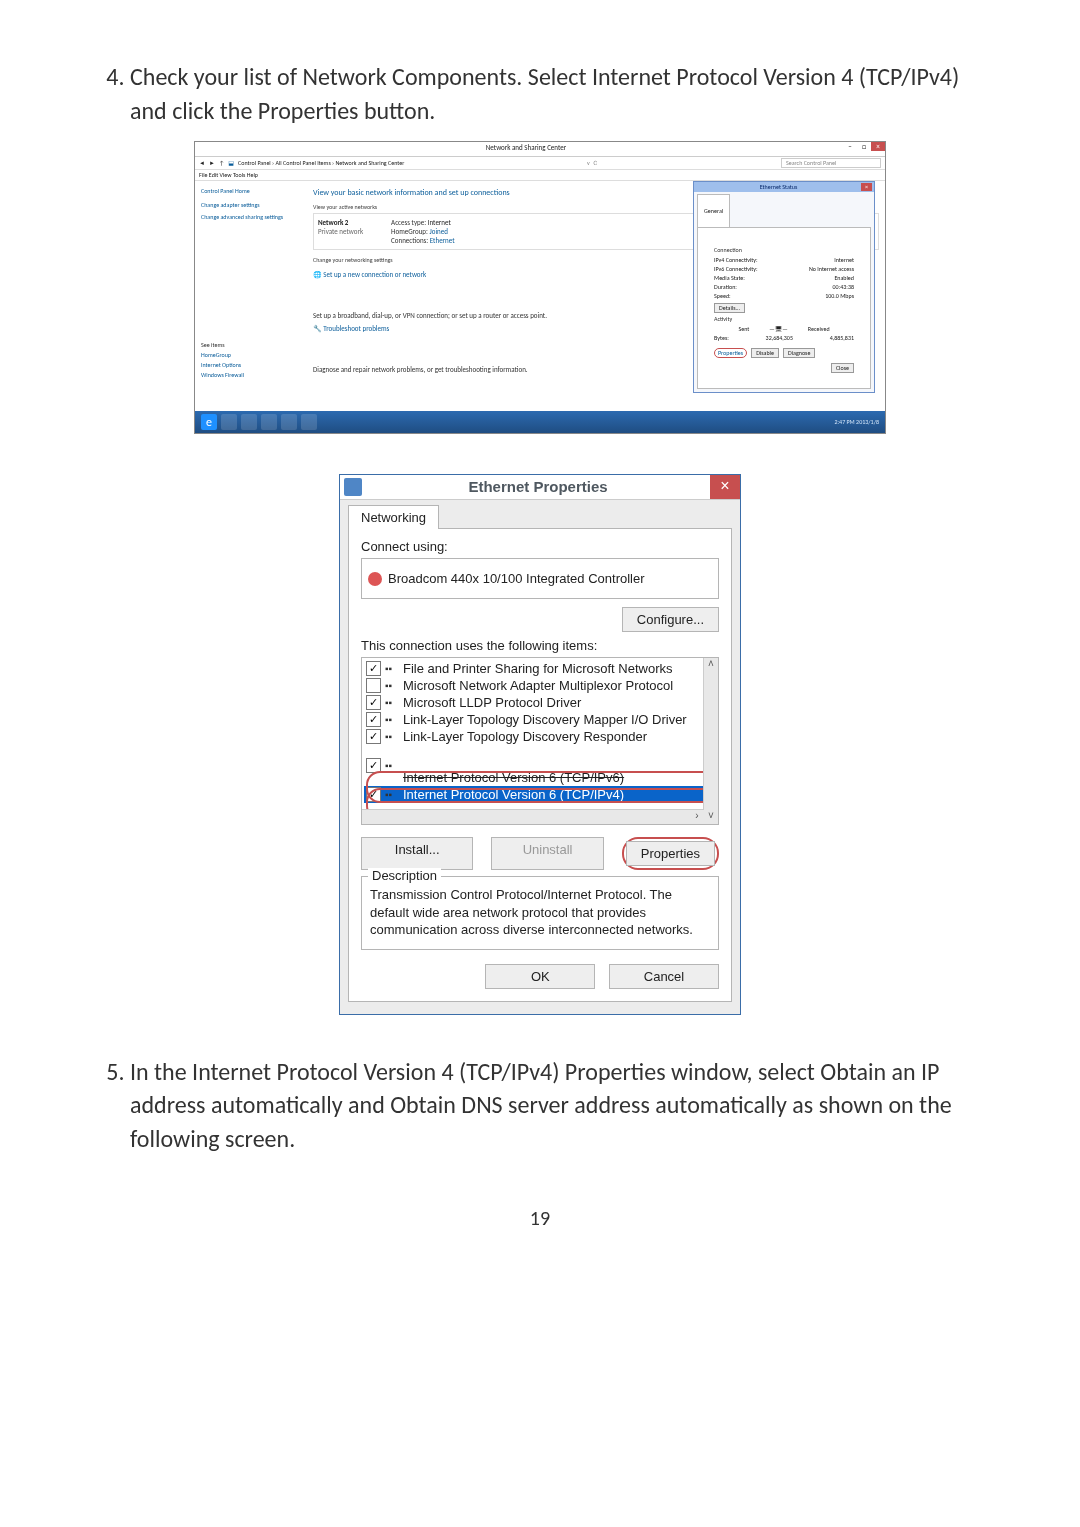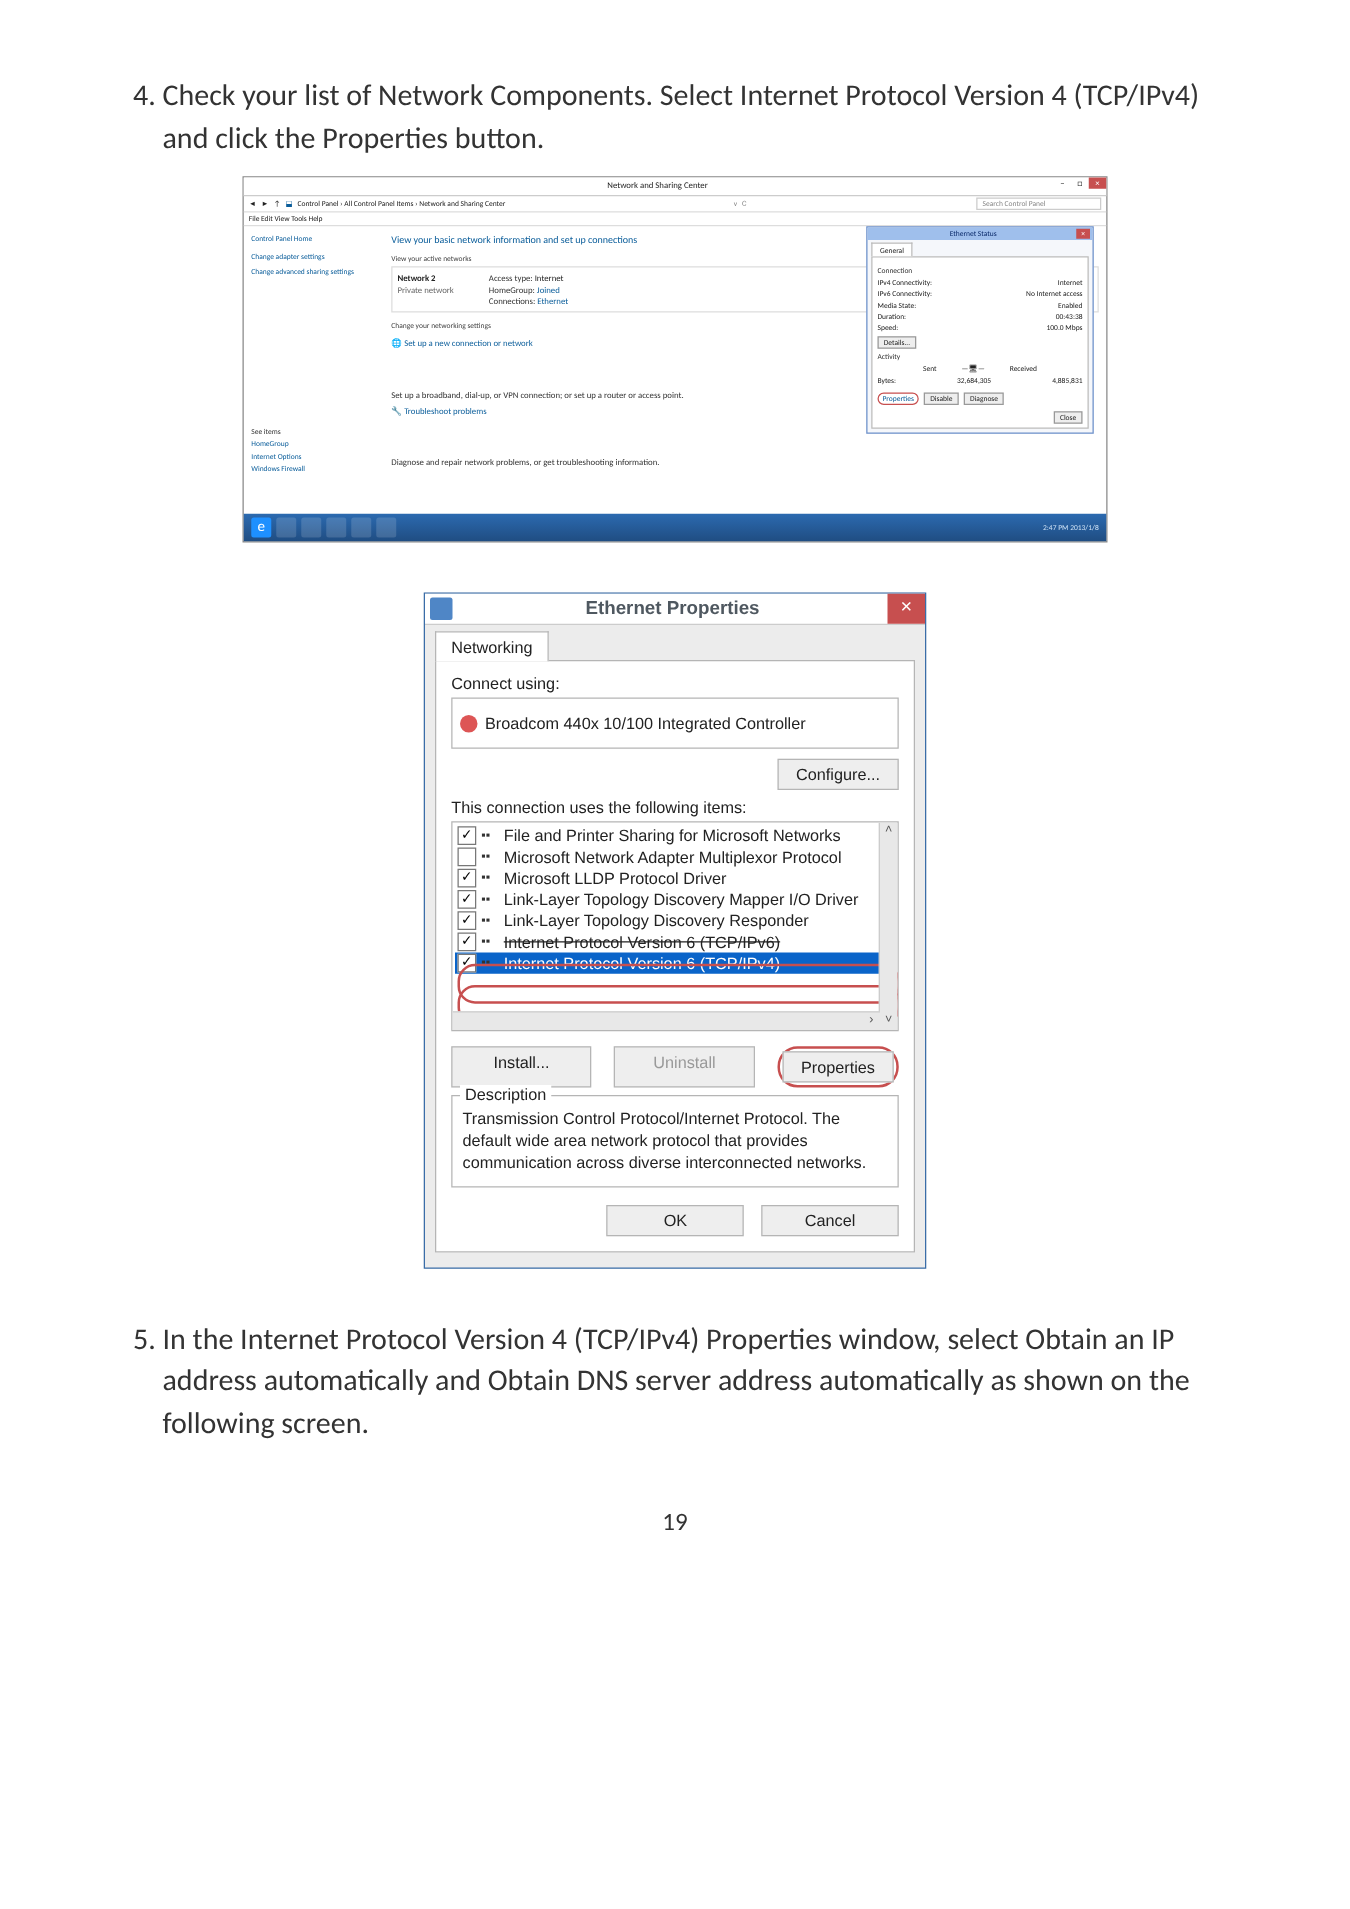--- a/index.html
+++ b/index.html
@@ -91,22 +91,22 @@
     border:1px solid #6b8fc9;
     background:#f5f7fb;
     font-size:6px;
   }
   .eth-status .tb {
     display:flex; justify-content:space-between;
     background:#9fbfec; color:#0a2a6a;
     padding:1px 2px;
   }
   .eth-status .tb .x { background:#c74f4f; color:#fff; padding:0 4px; }
-  .eth-status .tab { display:inline-block; padding:1px 6px; background:#fff; border:1px solid #bbb; border-bottom:none; margin:2px 3px 0 3px; }
-  .eth-status .inner { background:#fff; margin:0 3px 3px 3px; border:1px solid #bbb; padding:4px; }
+  .eth-status .tab { display:inline-block; padding:12px 6px; background:#fff; border:1px solid #bbb; border-bottom:none; margin:2px 3px 0 3px; }
+  .eth-status .inner { background:#fff; margin:0 3px 3px 3px; border:1px solid #bbb; padding:16px; }
   .eth-status .group { margin:2px 0; }
   .eth-status .grouptitle { color:#333; margin-bottom:2px; }
   .eth-status .row { display:flex; justify-content:space-between; margin:1px 0; }
   .eth-status .btns { display:flex; gap:4px; margin-top:6px; }
   .eth-status .btn { border:1px solid #999; padding:0 4px; background:#eee; }
   .eth-status .ring { border:1px solid #c74f4f; border-radius:6px; padding:0 3px; color:#0a5d9a; }
   .eth-status .close-row { text-align:right; margin-top:6px; }
   .cp-task {
     height: 22px;
     background: linear-gradient(#2c6ab0,#1f4d82);
@@ -172,21 +172,21 @@
   }
   .ep-list .row.sel { background:#0a64c9; color:#fff; }
   .ep-list .cb {
     width:13px; height:13px;
     border:1px solid #777;
     display:inline-flex; align-items:center; justify-content:center;
     font-size:11px; line-height:1; background:#fff; color:#000;
   }
   .ep-list .cb.unchecked { color:transparent; }
   .ep-list .ic { width:14px; height:11px; font-size:10px; color:#333; }
-  .ep-list .strike { text-decoration: line-through; }
+  .ep-list .strike { text-decoration: line-through; margin-top: 24px; }
   .ep-list .sc { position:absolute; right:0; top:0; bottom:0; width:14px; background:#e8e8e8; border-left:1px solid #ccc; }
   .ep-list .sc .up, .ep-list .sc .dn { height:14px; text-align:center; font-size:10px; color:#555; }
   .ep-list .sc .dn { position:absolute; bottom:0; width:100%; }
   .ep-list .hbar { position:absolute; left:0; right:14px; bottom:0; height:14px; background:#e8e8e8; border-top:1px solid #ccc; }
   .ep-list .hbar .rarr { position:absolute; right:0; top:0; width:14px; text-align:center; color:#555; font-size:10px; }
   .ep-ring {
     position:absolute;
     left:4px;
     width:350px;
     height:28px;

